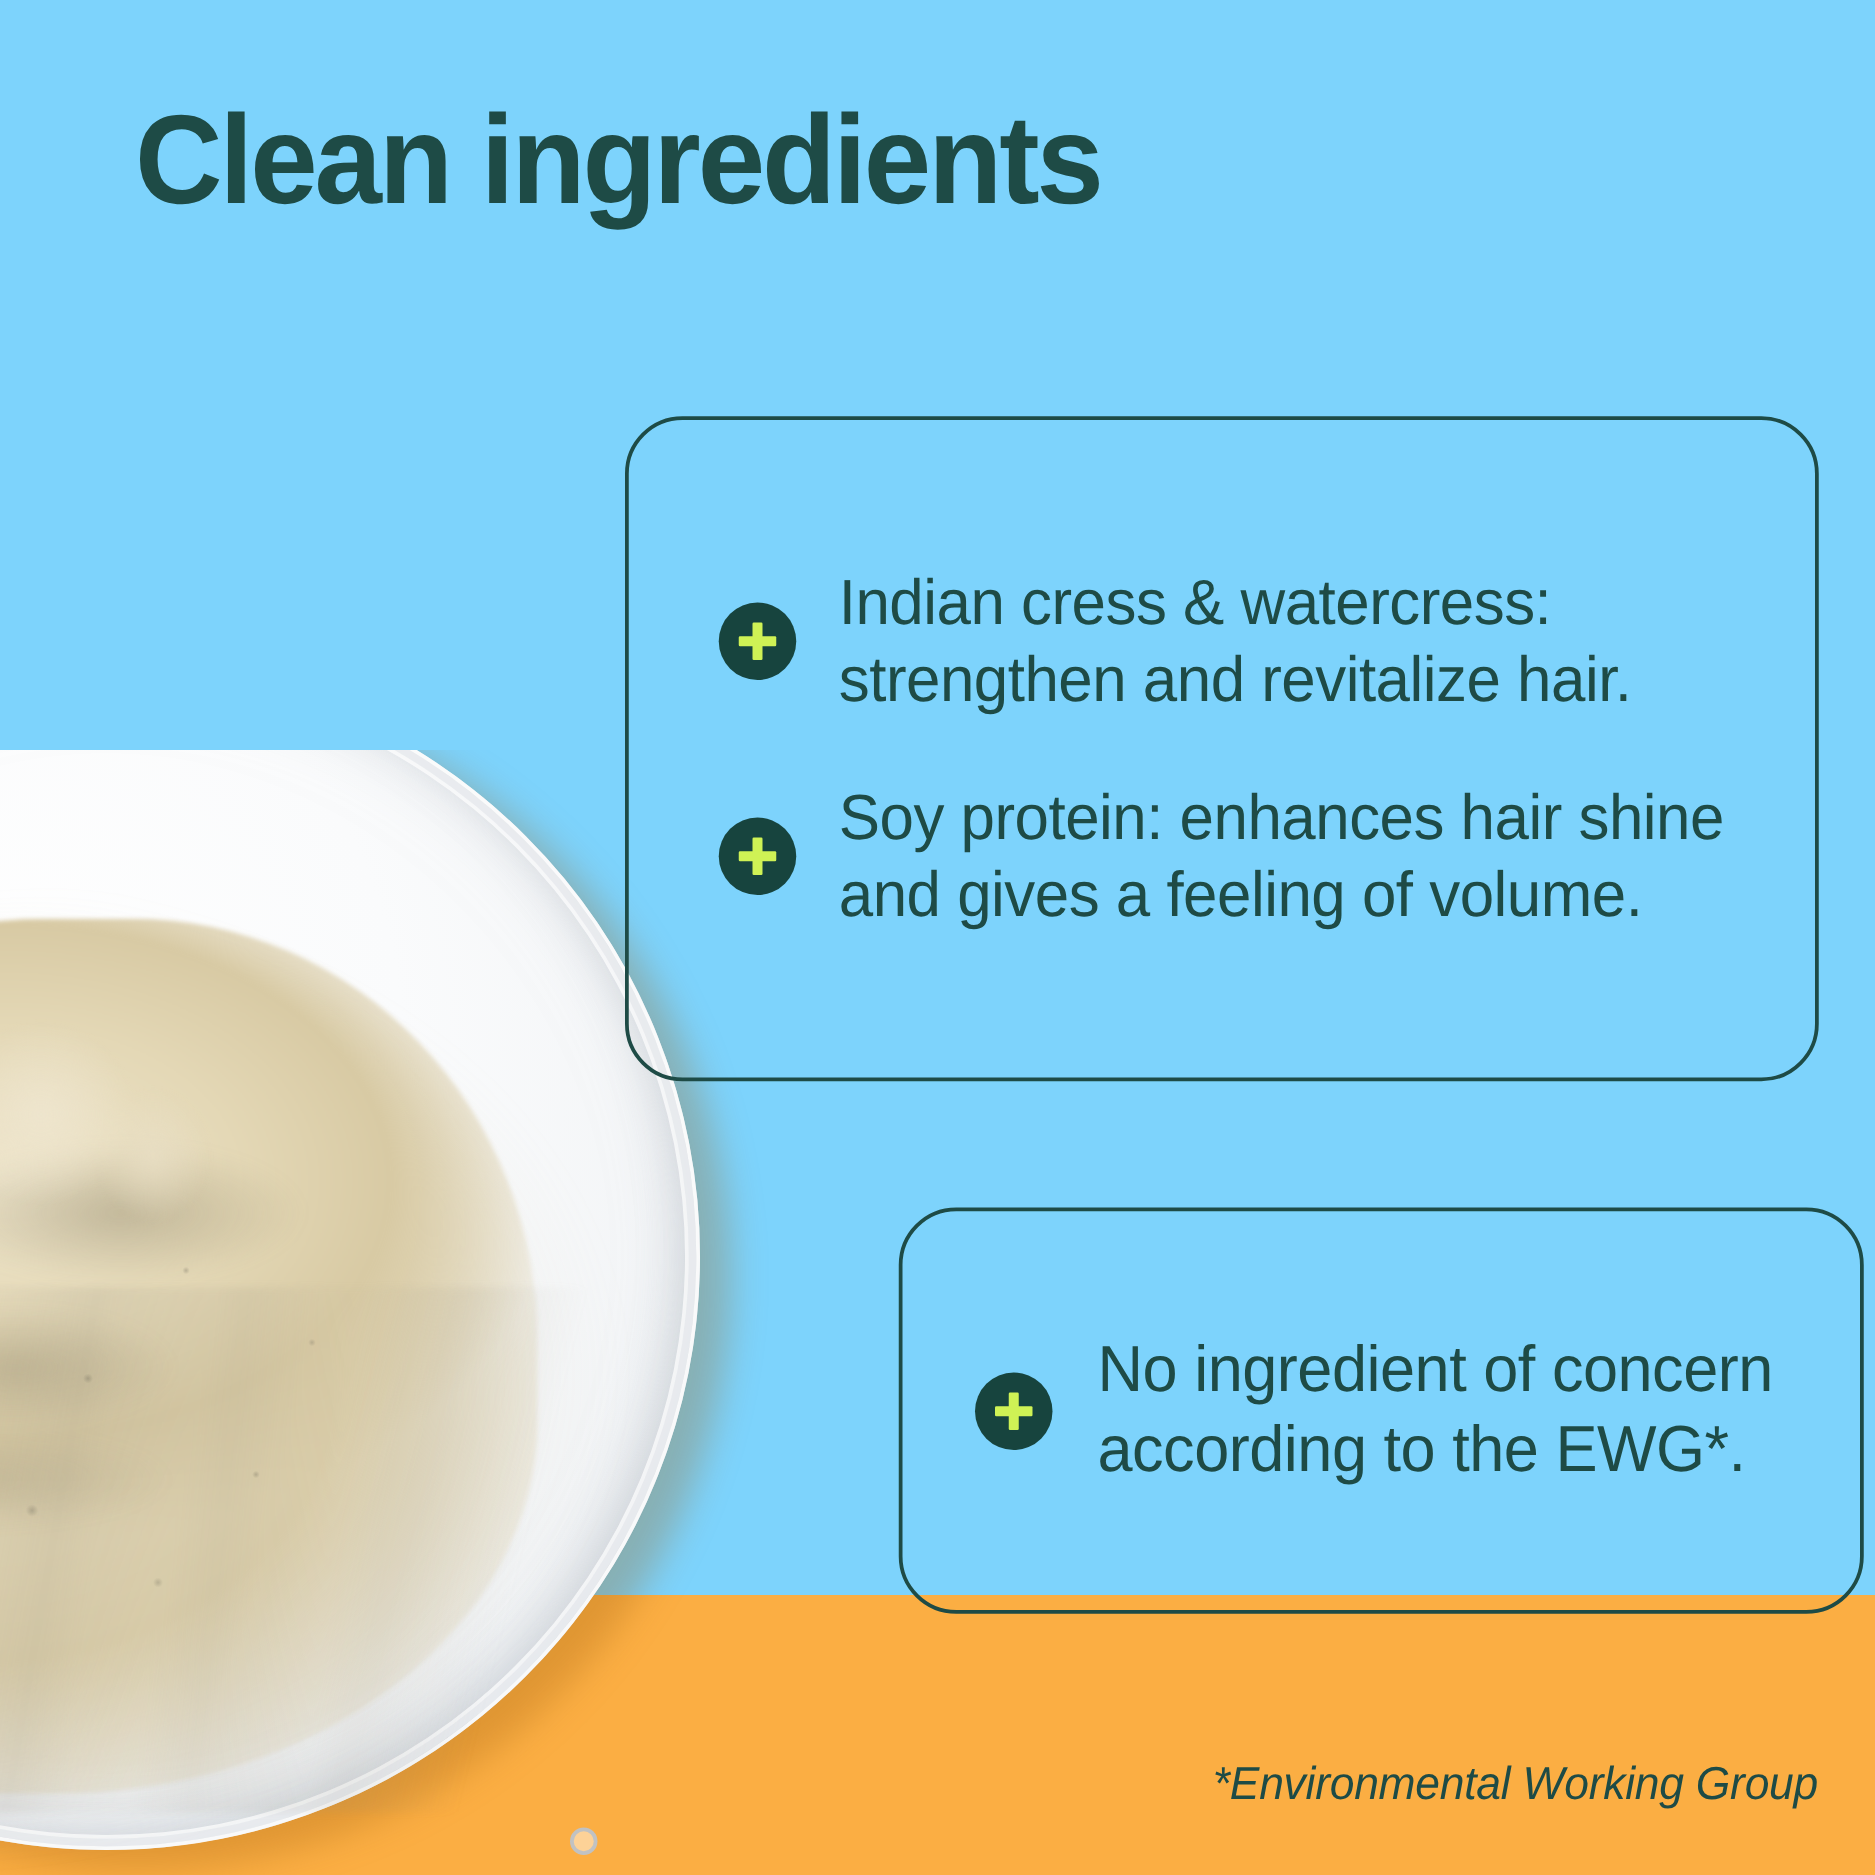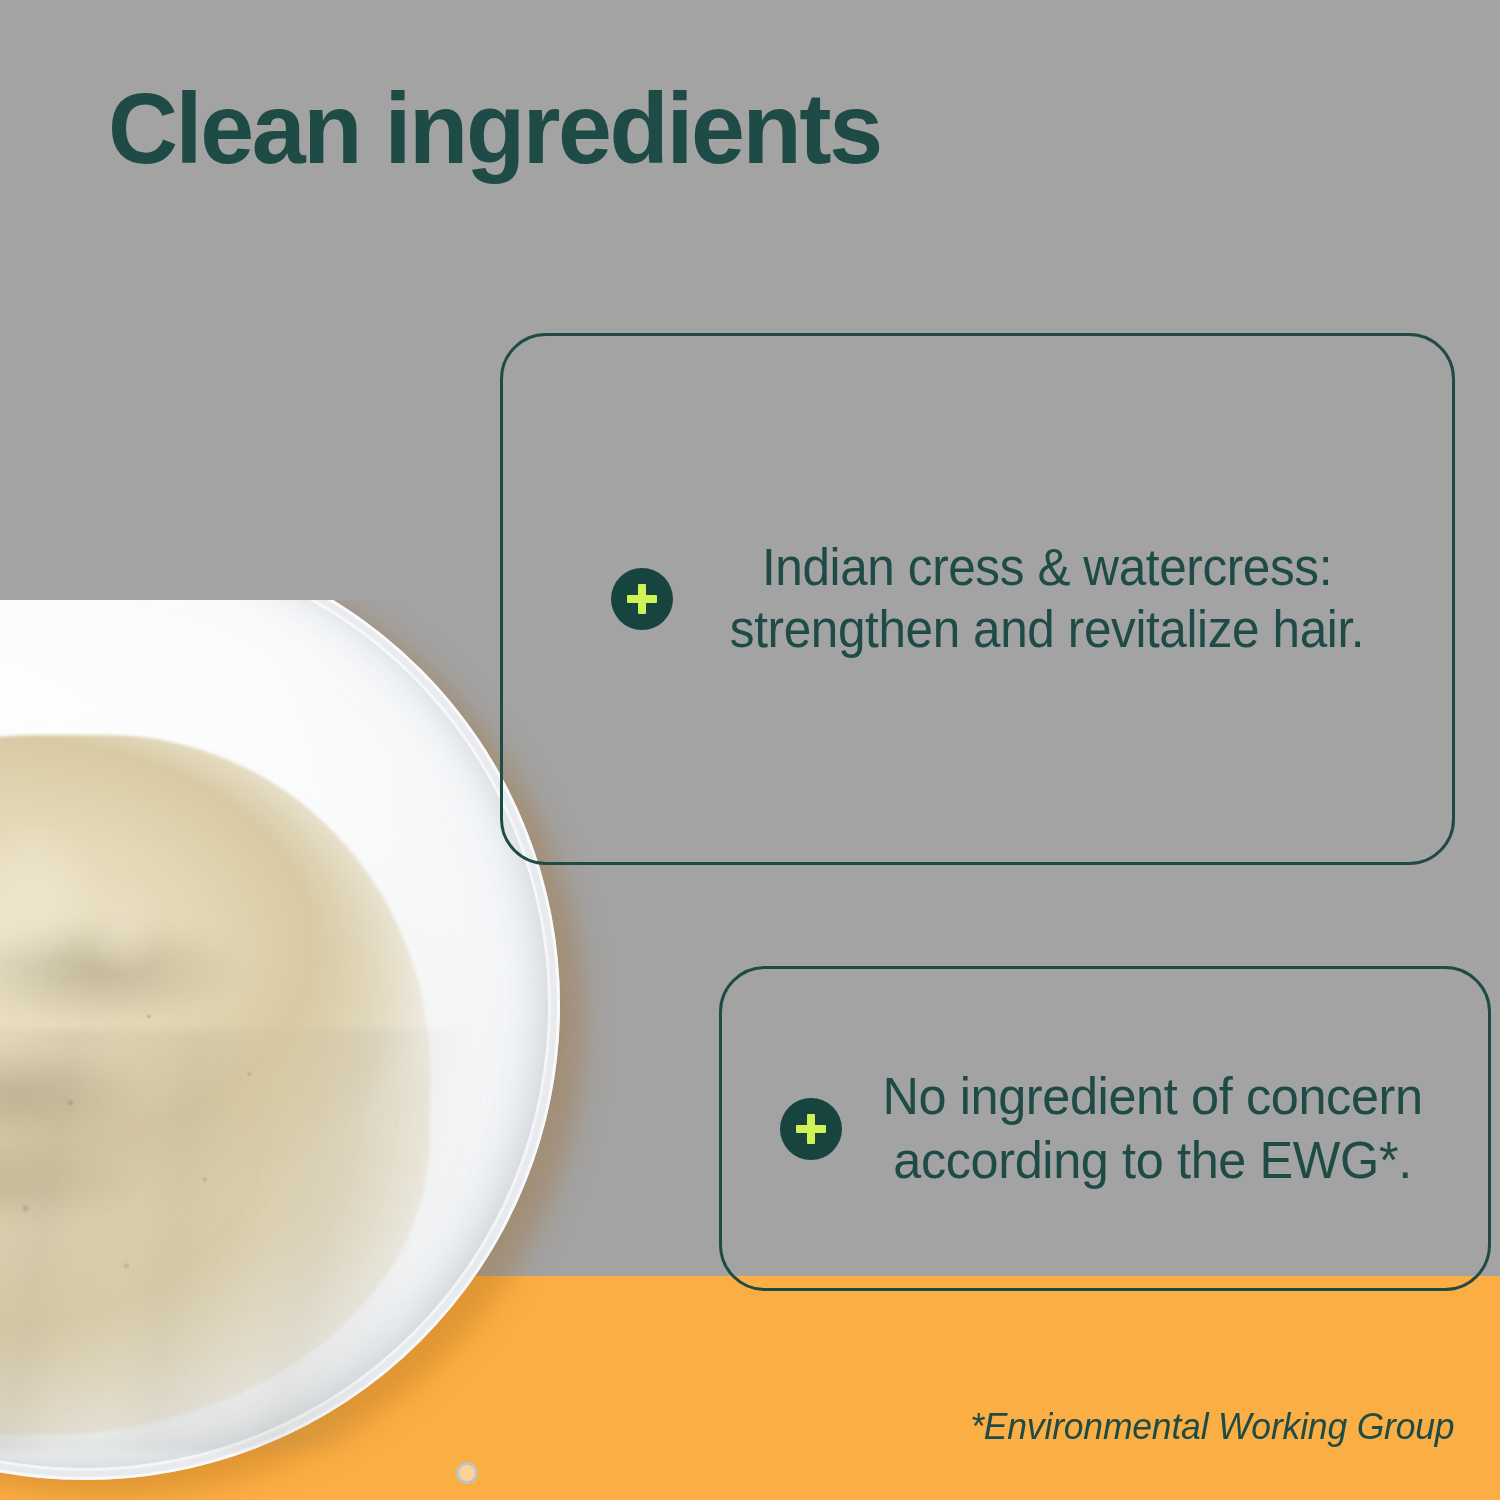--- a/index.html
+++ b/index.html
@@ -5,22 +5,21 @@
   * { margin:0; padding:0; box-sizing:border-box; }
   html, body {
     width:1500px; height:1500px;
     overflow:hidden;
     background:#FBAE43;
     font-family:"Liberation Sans", sans-serif;
   }
   #stage {
     position:relative;
     width:1500px; height:1276px;
-    background:#a3a3a3;
-    text-align:center;
+    background:#7dd3fc;
   }
 
   
   #page-title {
     position:absolute;
     left:108px; top:78px;
     font-size:101px;
     line-height:1.0;
     font-weight:700;
     letter-spacing:-2.5px;
@@ -162,21 +161,21 @@
     position:absolute;
     border:3px solid #1E4B46;
     border-radius:46px;
     display:flex;
     flex-direction:column;
     justify-content:center;
   }
   #card-ingredients {
     left:500px; top:333px;
     width:955px; height:532px;
-    padding:0 44px 0 108px;
+    padding:0 44px 0 72px;
     gap:48px;
   }
   #card-ewg {
     left:719px; top:966px;
     width:772px; height:325px;
     padding:0 44px 0 58px;
   }
 
   .bullet-row {
     display:flex;
@@ -255,20 +254,24 @@
 
   <h1 id="page-title">Clean ingredients</h1>
 
   <section class="card" id="card-ingredients">
 
     <div class="bullet-row">
       <span class="plus-badge"></span>
       <p class="bullet-text">Indian cress &amp; watercress: strengthen and revitalize hair.</p>
     </div>
 
+    <div class="bullet-row">
+      <span class="plus-badge"></span>
+      <p class="bullet-text">Soy protein: enhances hair shine and gives a feeling of volume.</p>
+    </div>
 
   </section>
 
   <section class="card" id="card-ewg">
     <div class="bullet-row">
       <span class="plus-badge"></span>
       <p class="bullet-text">No ingredient of concern according to the EWG*.</p>
     </div>
   </section>
 

